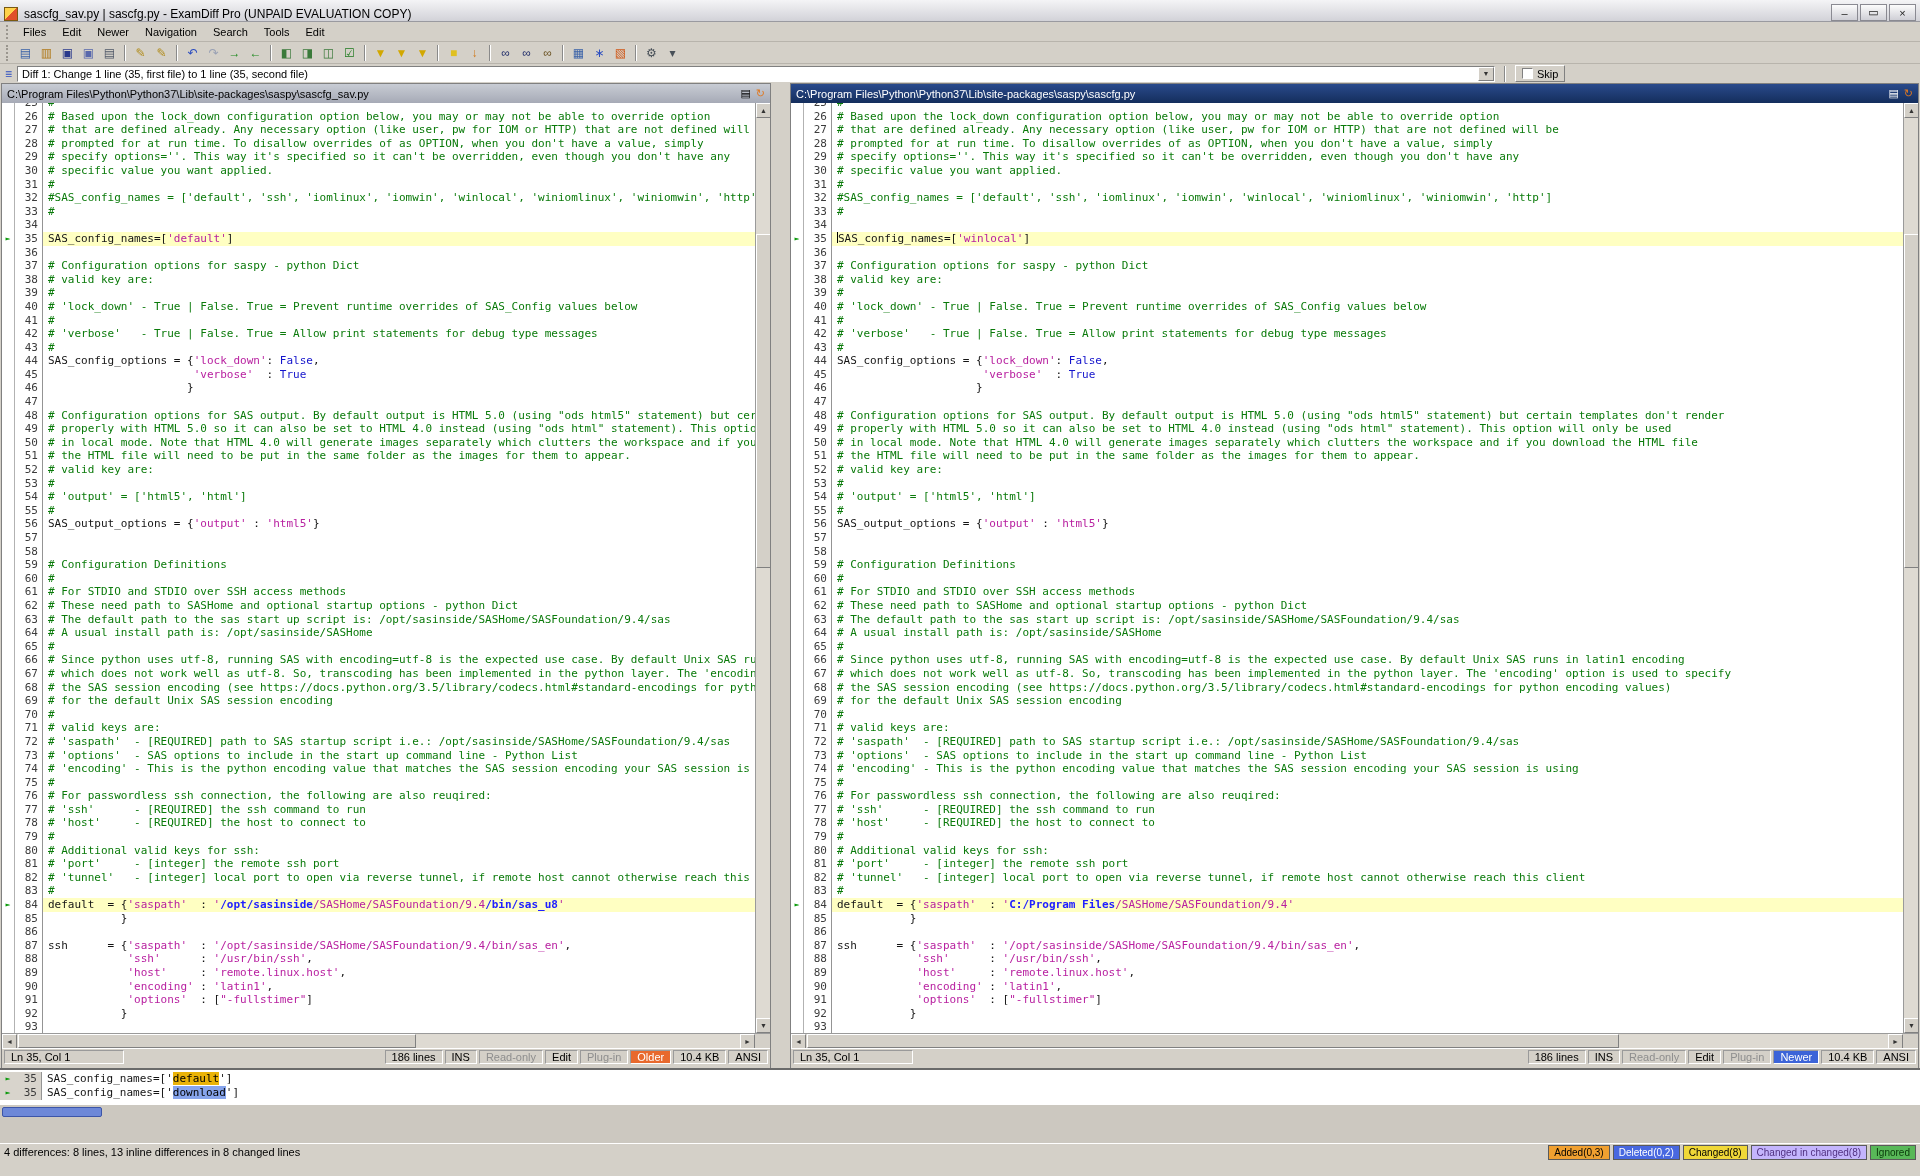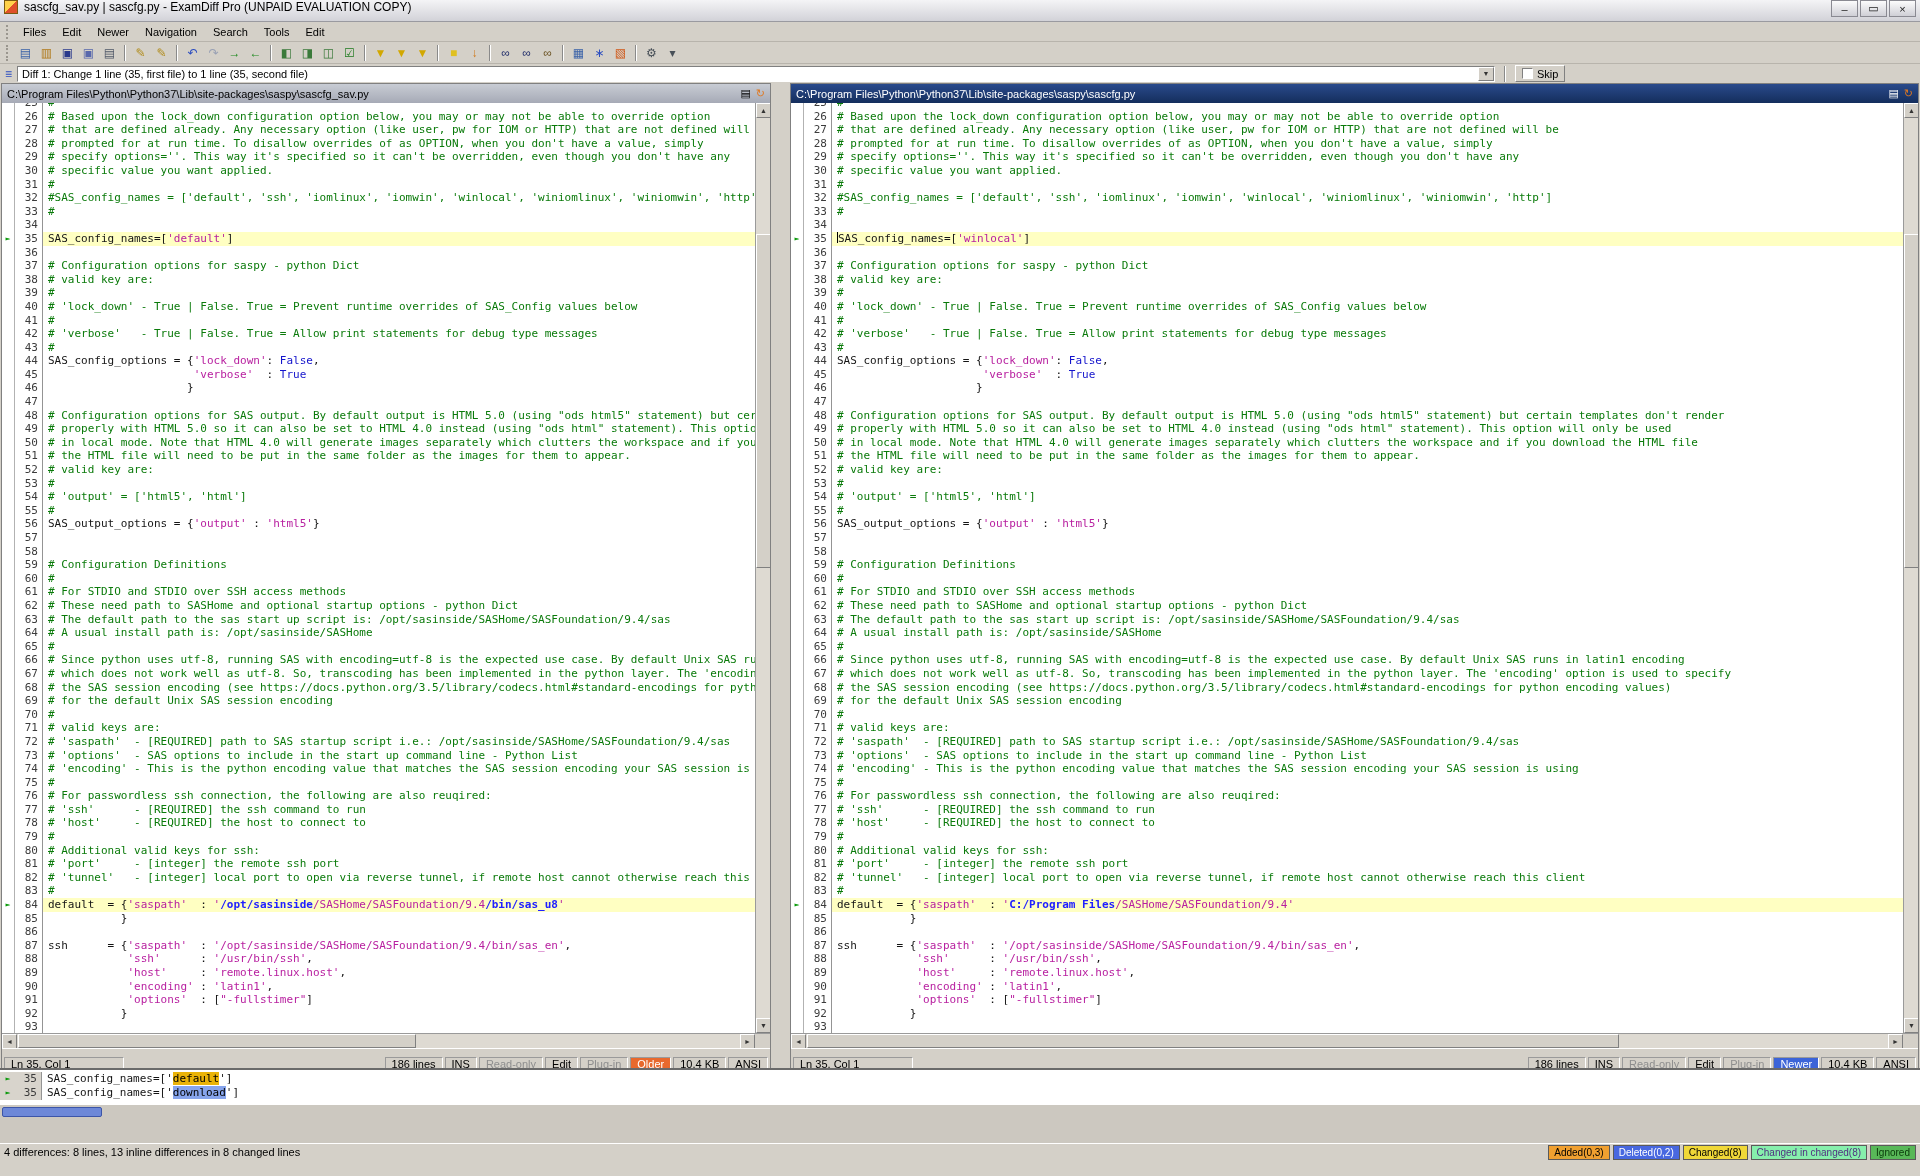--- a/index.html
+++ b/index.html
@@ -1,21 +1,21 @@
 <!DOCTYPE html>
 <html><head>
 <meta charset="utf-8">
 <style>
   *{margin:0;padding:0;box-sizing:border-box}
   html,body{width:1920px;height:1176px;overflow:hidden;background:#888}
   .app{width:1920px;height:1176px;background:#d4d0c8;font-family:"Liberation Sans",sans-serif;
        font-size:11px;color:#000;display:flex;flex-direction:column;position:relative}
 
   
-  .titlebar{height:22px;background:linear-gradient(#f4f4f6,#d2d2d8);display:flex;align-items:flex-start;
+  .titlebar{height:22px;background:linear-gradient(#f4f4f6,#d2d2d8);display:flex;align-items:flex-end;
             padding:0 4px;border-bottom:1px solid #9a9aa0;flex:none}
   .app-icon{width:14px;height:14px;margin-right:6px;border:1px solid #7a5a10;
             background:linear-gradient(135deg,#ffd24a 0 50%,#e0502a 50% 100%)}
   .title-text{font-size:12px;white-space:nowrap}
   .win-btns{margin-left:auto;display:flex;gap:2px}
   .win-btn{width:27px;height:17px;display:flex;align-items:center;justify-content:center;
            background:linear-gradient(#fcfcfc,#cfcfd6);border:1px solid #8a8a92;font-size:11px;color:#222}
 
   
   .menubar{height:20px;display:flex;align-items:center;padding:0 2px;border-bottom:1px solid #b8b4ac;flex:none}
@@ -85,21 +85,21 @@
   .hrow{height:15px;display:flex;flex:none;background:#dedad2;border-top:1px solid #9a9a9a}
   .hscroll{flex:1;display:flex}
   .htrack{flex:1;position:relative}
   .hthumb{position:absolute;top:0;height:14px;background:#d4d0c8;border:1px solid;
           border-color:#fff #808080 #808080 #fff}
   .hthumb.l{left:1px;width:55%}
   .hthumb.r{left:1px;width:75%}
   .corner{width:15px;flex:none;background:#d4d0c8}
 
   
-  .pstatus{height:26px;display:flex;align-items:center;background:#d4d0c8;border-top:1px solid #fff;
+  .pstatus{height:26px;display:flex;align-items:flex-end;background:#d4d0c8;border-top:1px solid #fff;
            padding:15px 2px;gap:2px;flex:none}
   .sseg{border:1px solid;border-color:#9a9a9a #fff #fff #9a9a9a;padding:0 6px;display:flex;
         align-items:center;white-space:nowrap}
   .sseg.first{width:120px}
   .sseg:nth-child(2){margin-left:auto}
   .sseg.dis{color:#8e8e8e}
   .sseg.older{background:#e8692d;color:#fff}
   .sseg.newer{background:#3c64d8;color:#fff}
 
   
@@ -445,18 +445,18 @@
   <div class="out-content">
     <div class="out-thumb"></div>
   </div>
 
   <div class="statusbar">
     <span class="summary">4 differences: 8 lines, 13 inline differences in 8 changed lines</span>
     <span class="badges">
         <span class="badge" style="background: rgb(240, 160, 48); color: rgb(0, 0, 0);">Added(0,3)</span>
         <span class="badge" style="background: rgb(72, 104, 224); color: rgb(255, 255, 255);">Deleted(0,2)</span>
         <span class="badge" style="background: rgb(240, 216, 56); color: rgb(0, 0, 0);">Changed(8)</span>
-        <span class="badge" style="background: #86efac; color: rgb(80, 48, 128); text-align: right;">Changed in changed(8)</span>
+        <span class="badge" style="background: #c4b5fd; color: rgb(80, 48, 128); text-align: right;">Changed in changed(8)</span>
         <span class="badge" style="background: rgb(88, 184, 88); color: rgb(8, 56, 8);">Ignored</span>
       </span>
   </div>
 
 </div>
 
 </body></html>

